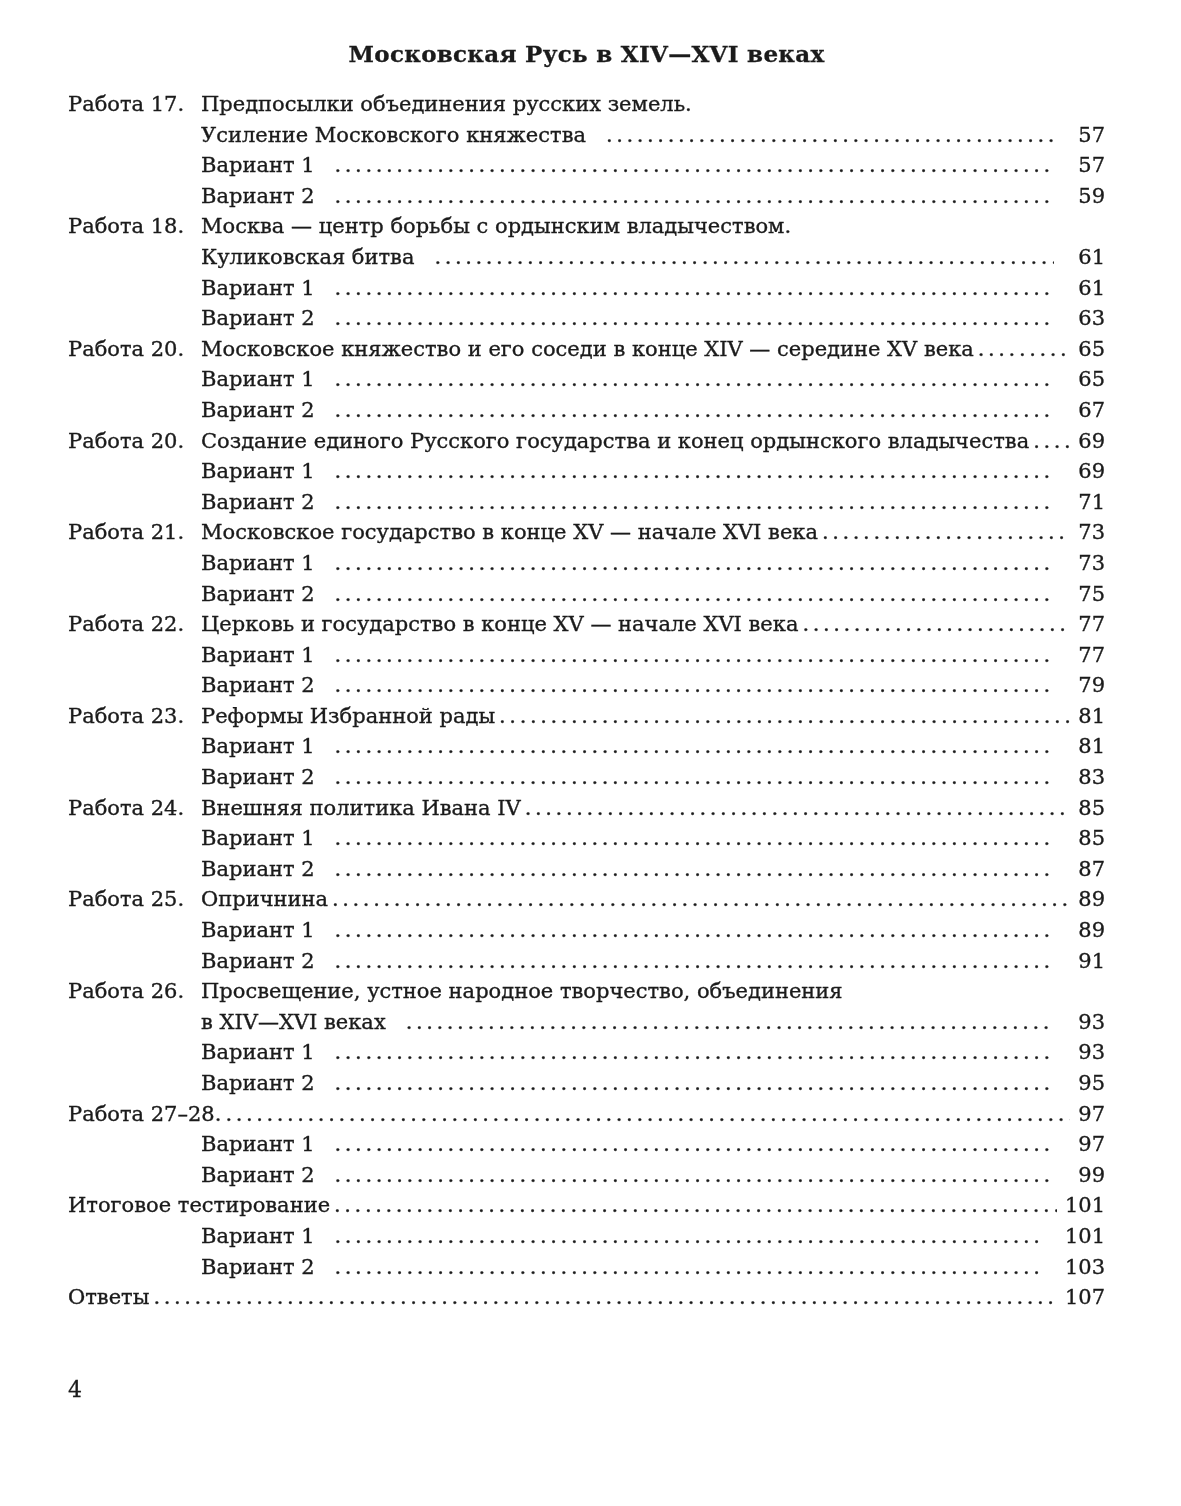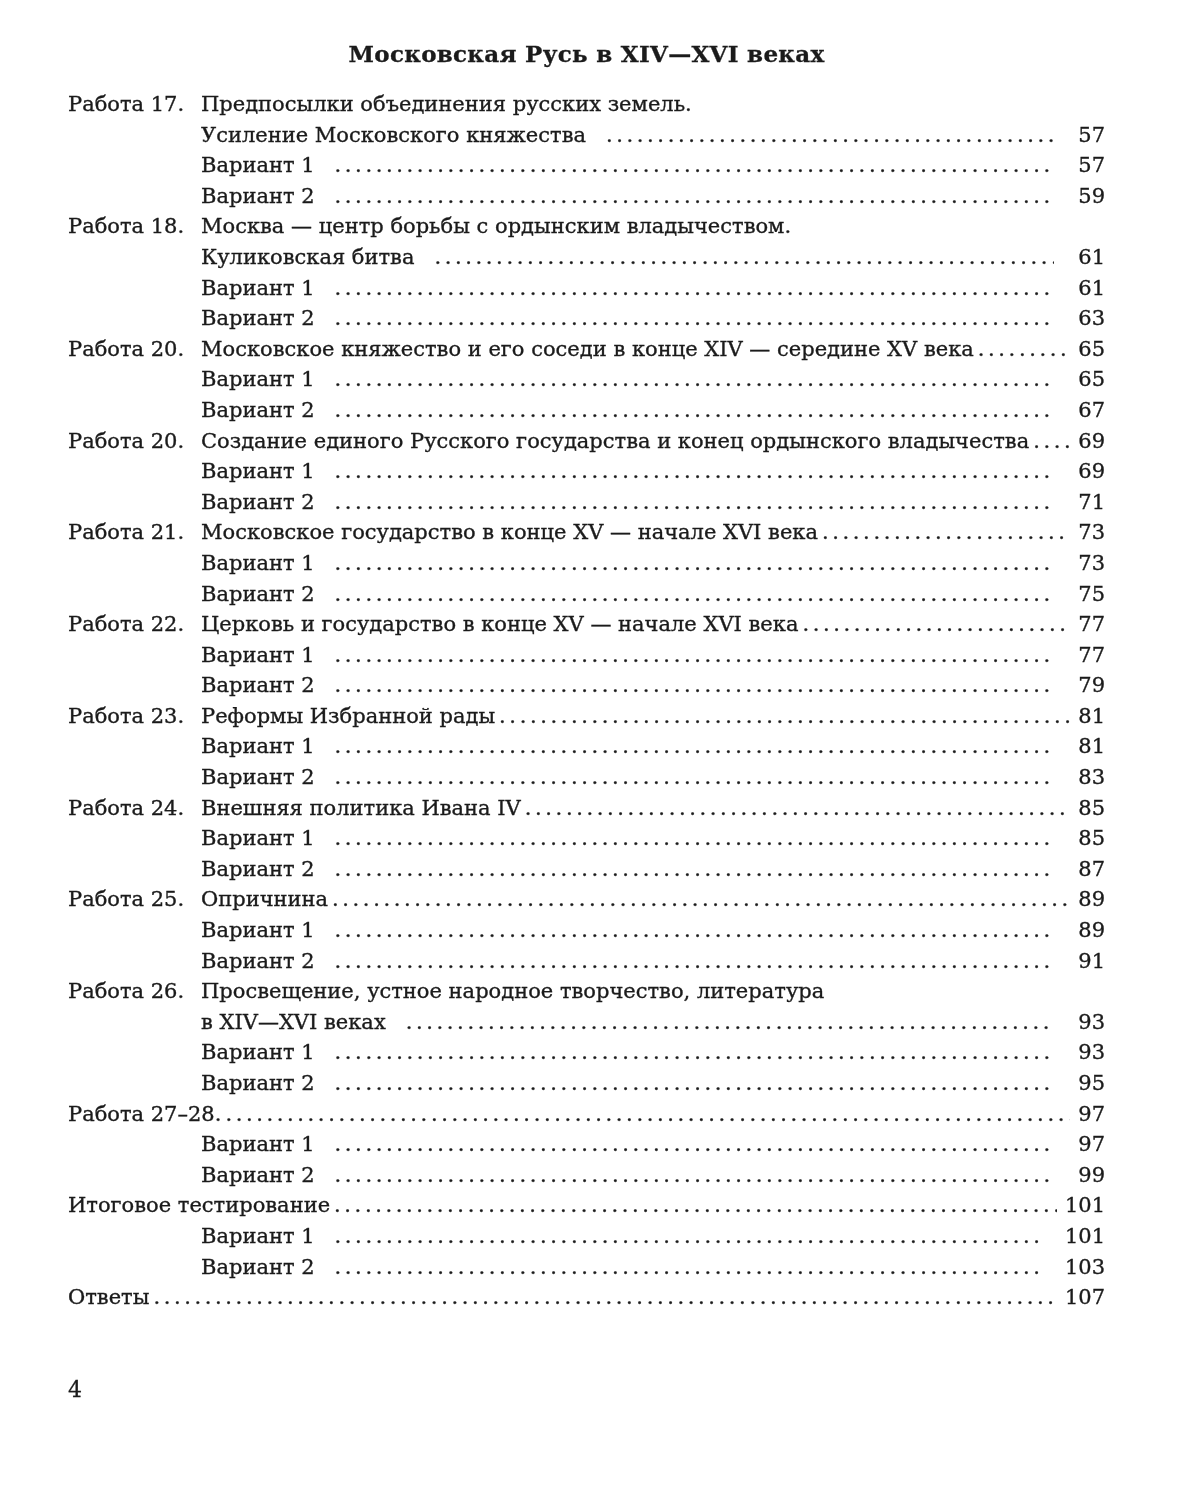--- a/index.html
+++ b/index.html
@@ -272,21 +272,21 @@
 
   <div class="row l1">
 
     <span class="title">Вариант 2</span>
     <span class="dots"></span>
     <span class="page">91</span>
   </div>
 
   <div class="row">
     <span class="label">Работа 26.</span>
-    <span class="title">Просвещение, устное народное творчество, литература</span>
+    <span class="title">Просвещение, устное народное творчество, объединения</span>
 
   </div>
 
   <div class="row l1">
 
     <span class="title">в XIV—XVI веках</span>
     <span class="dots"></span>
     <span class="page">93</span>
   </div>
 

